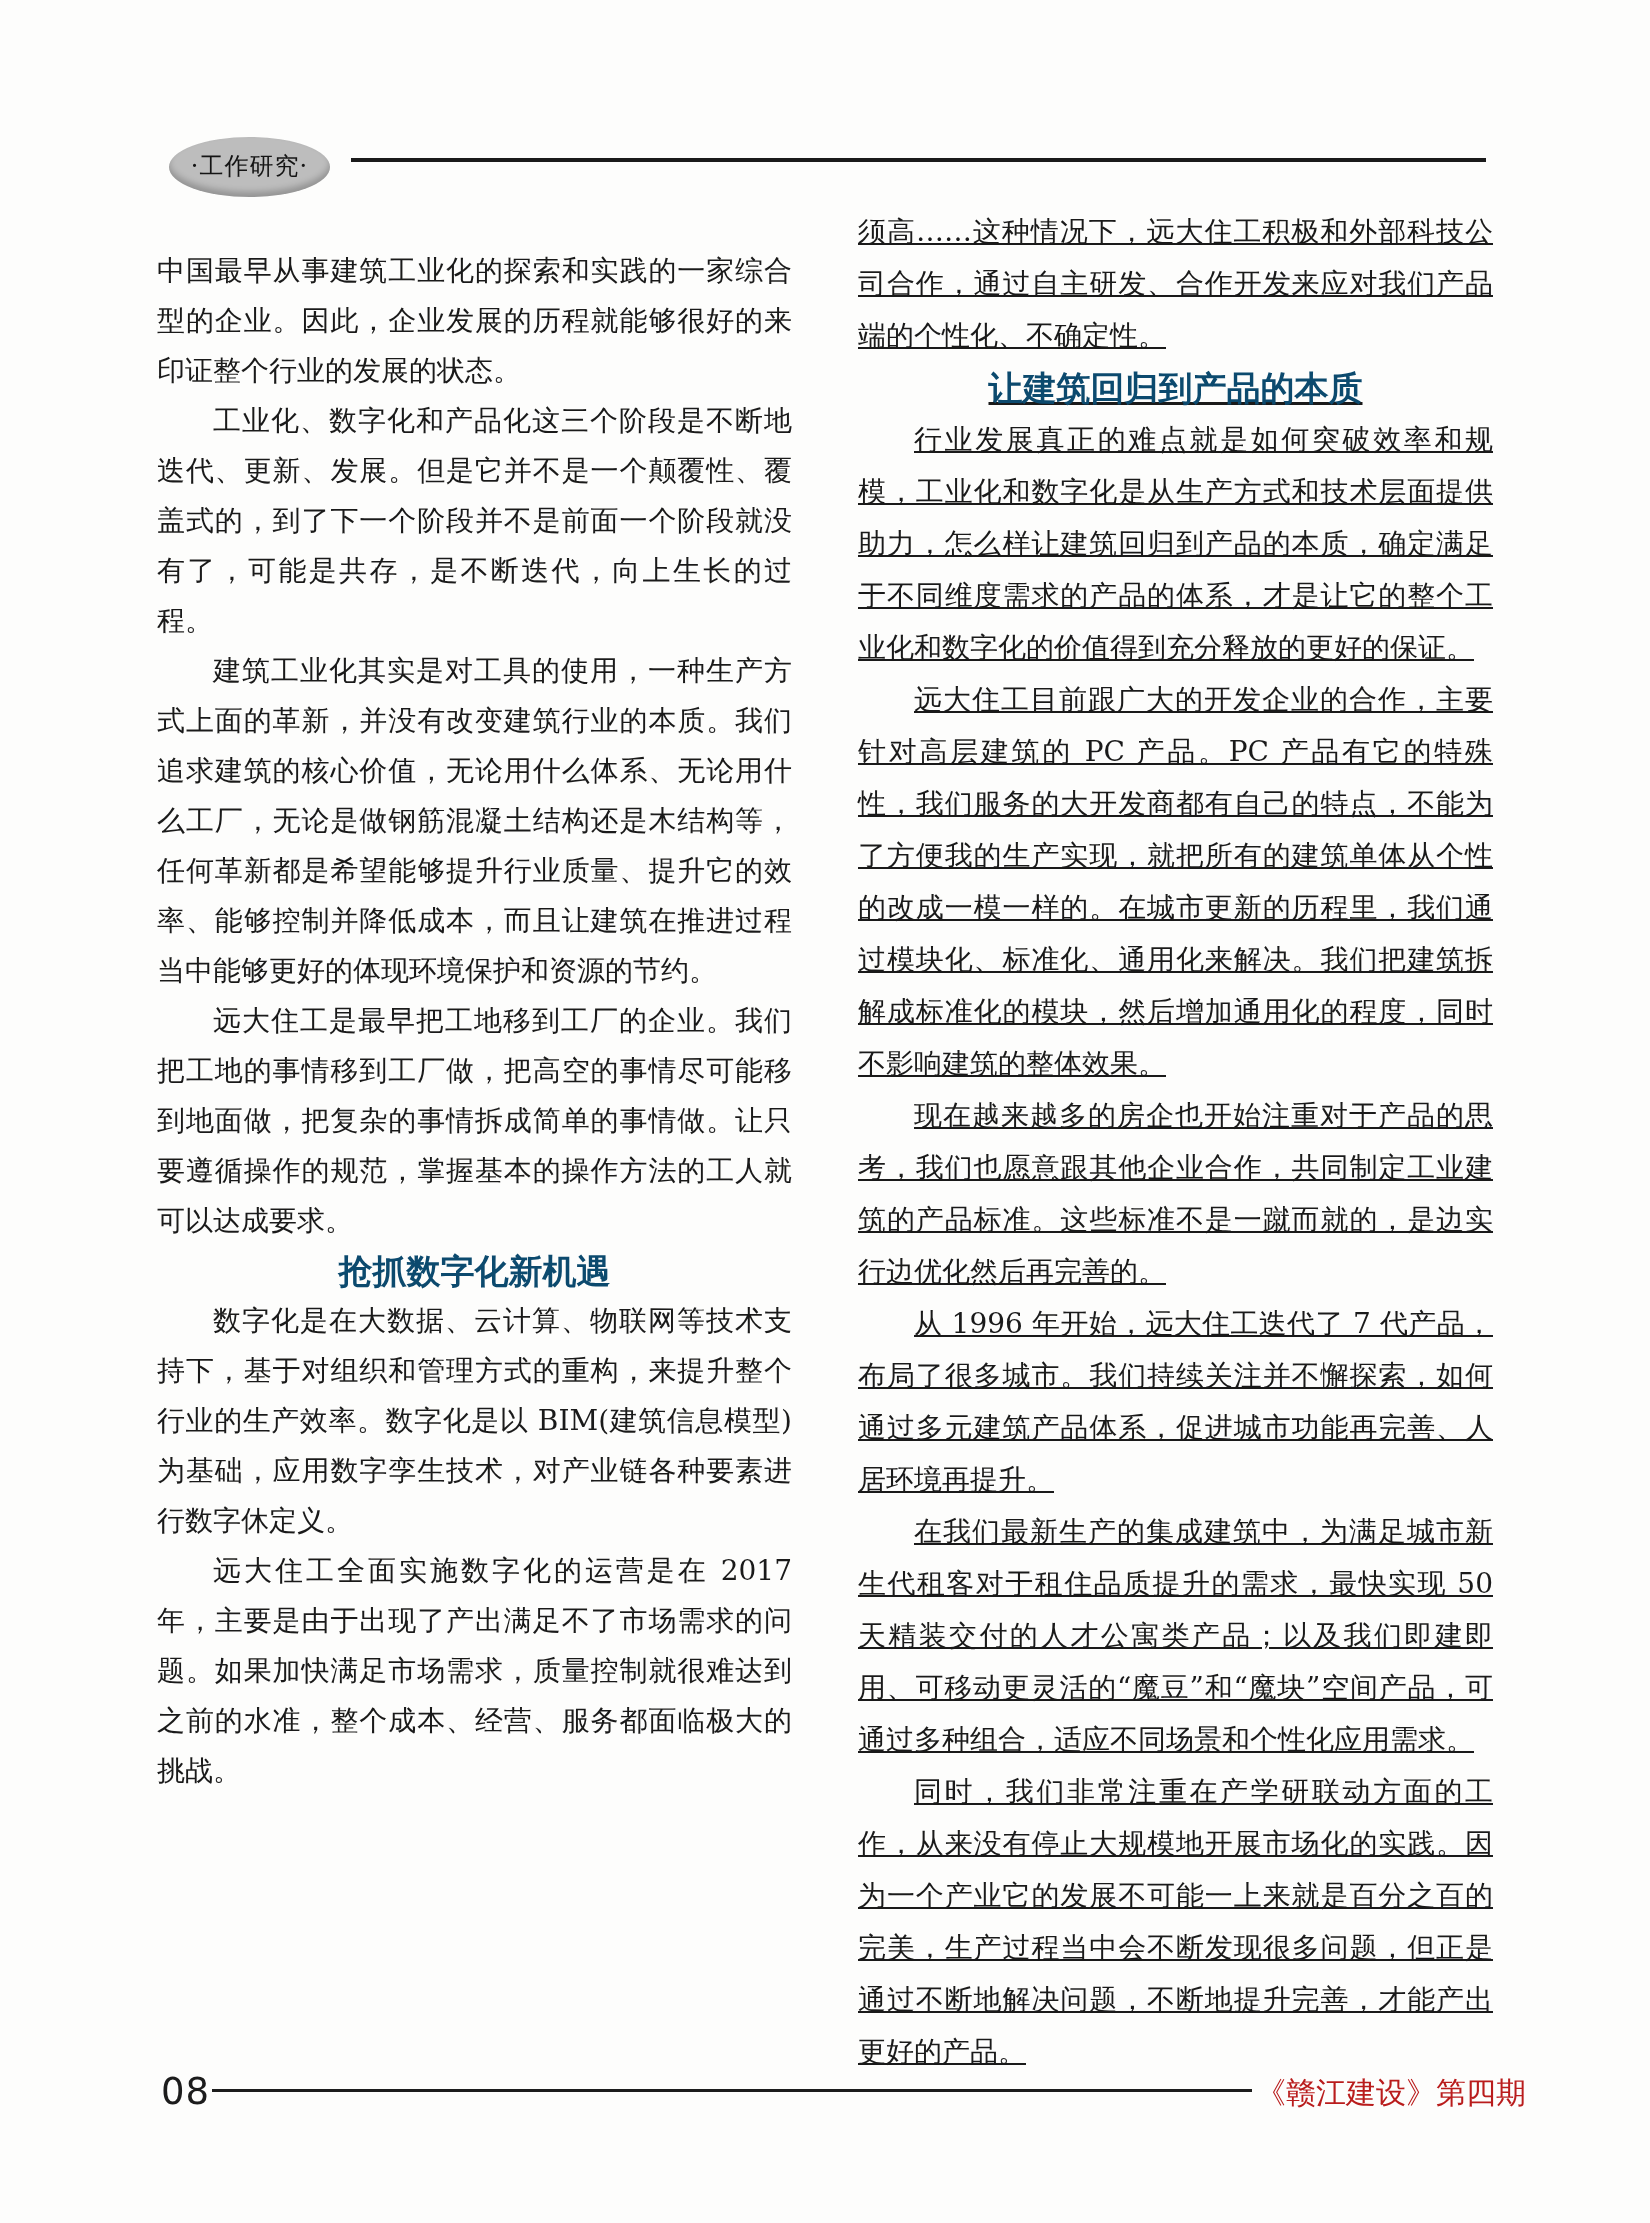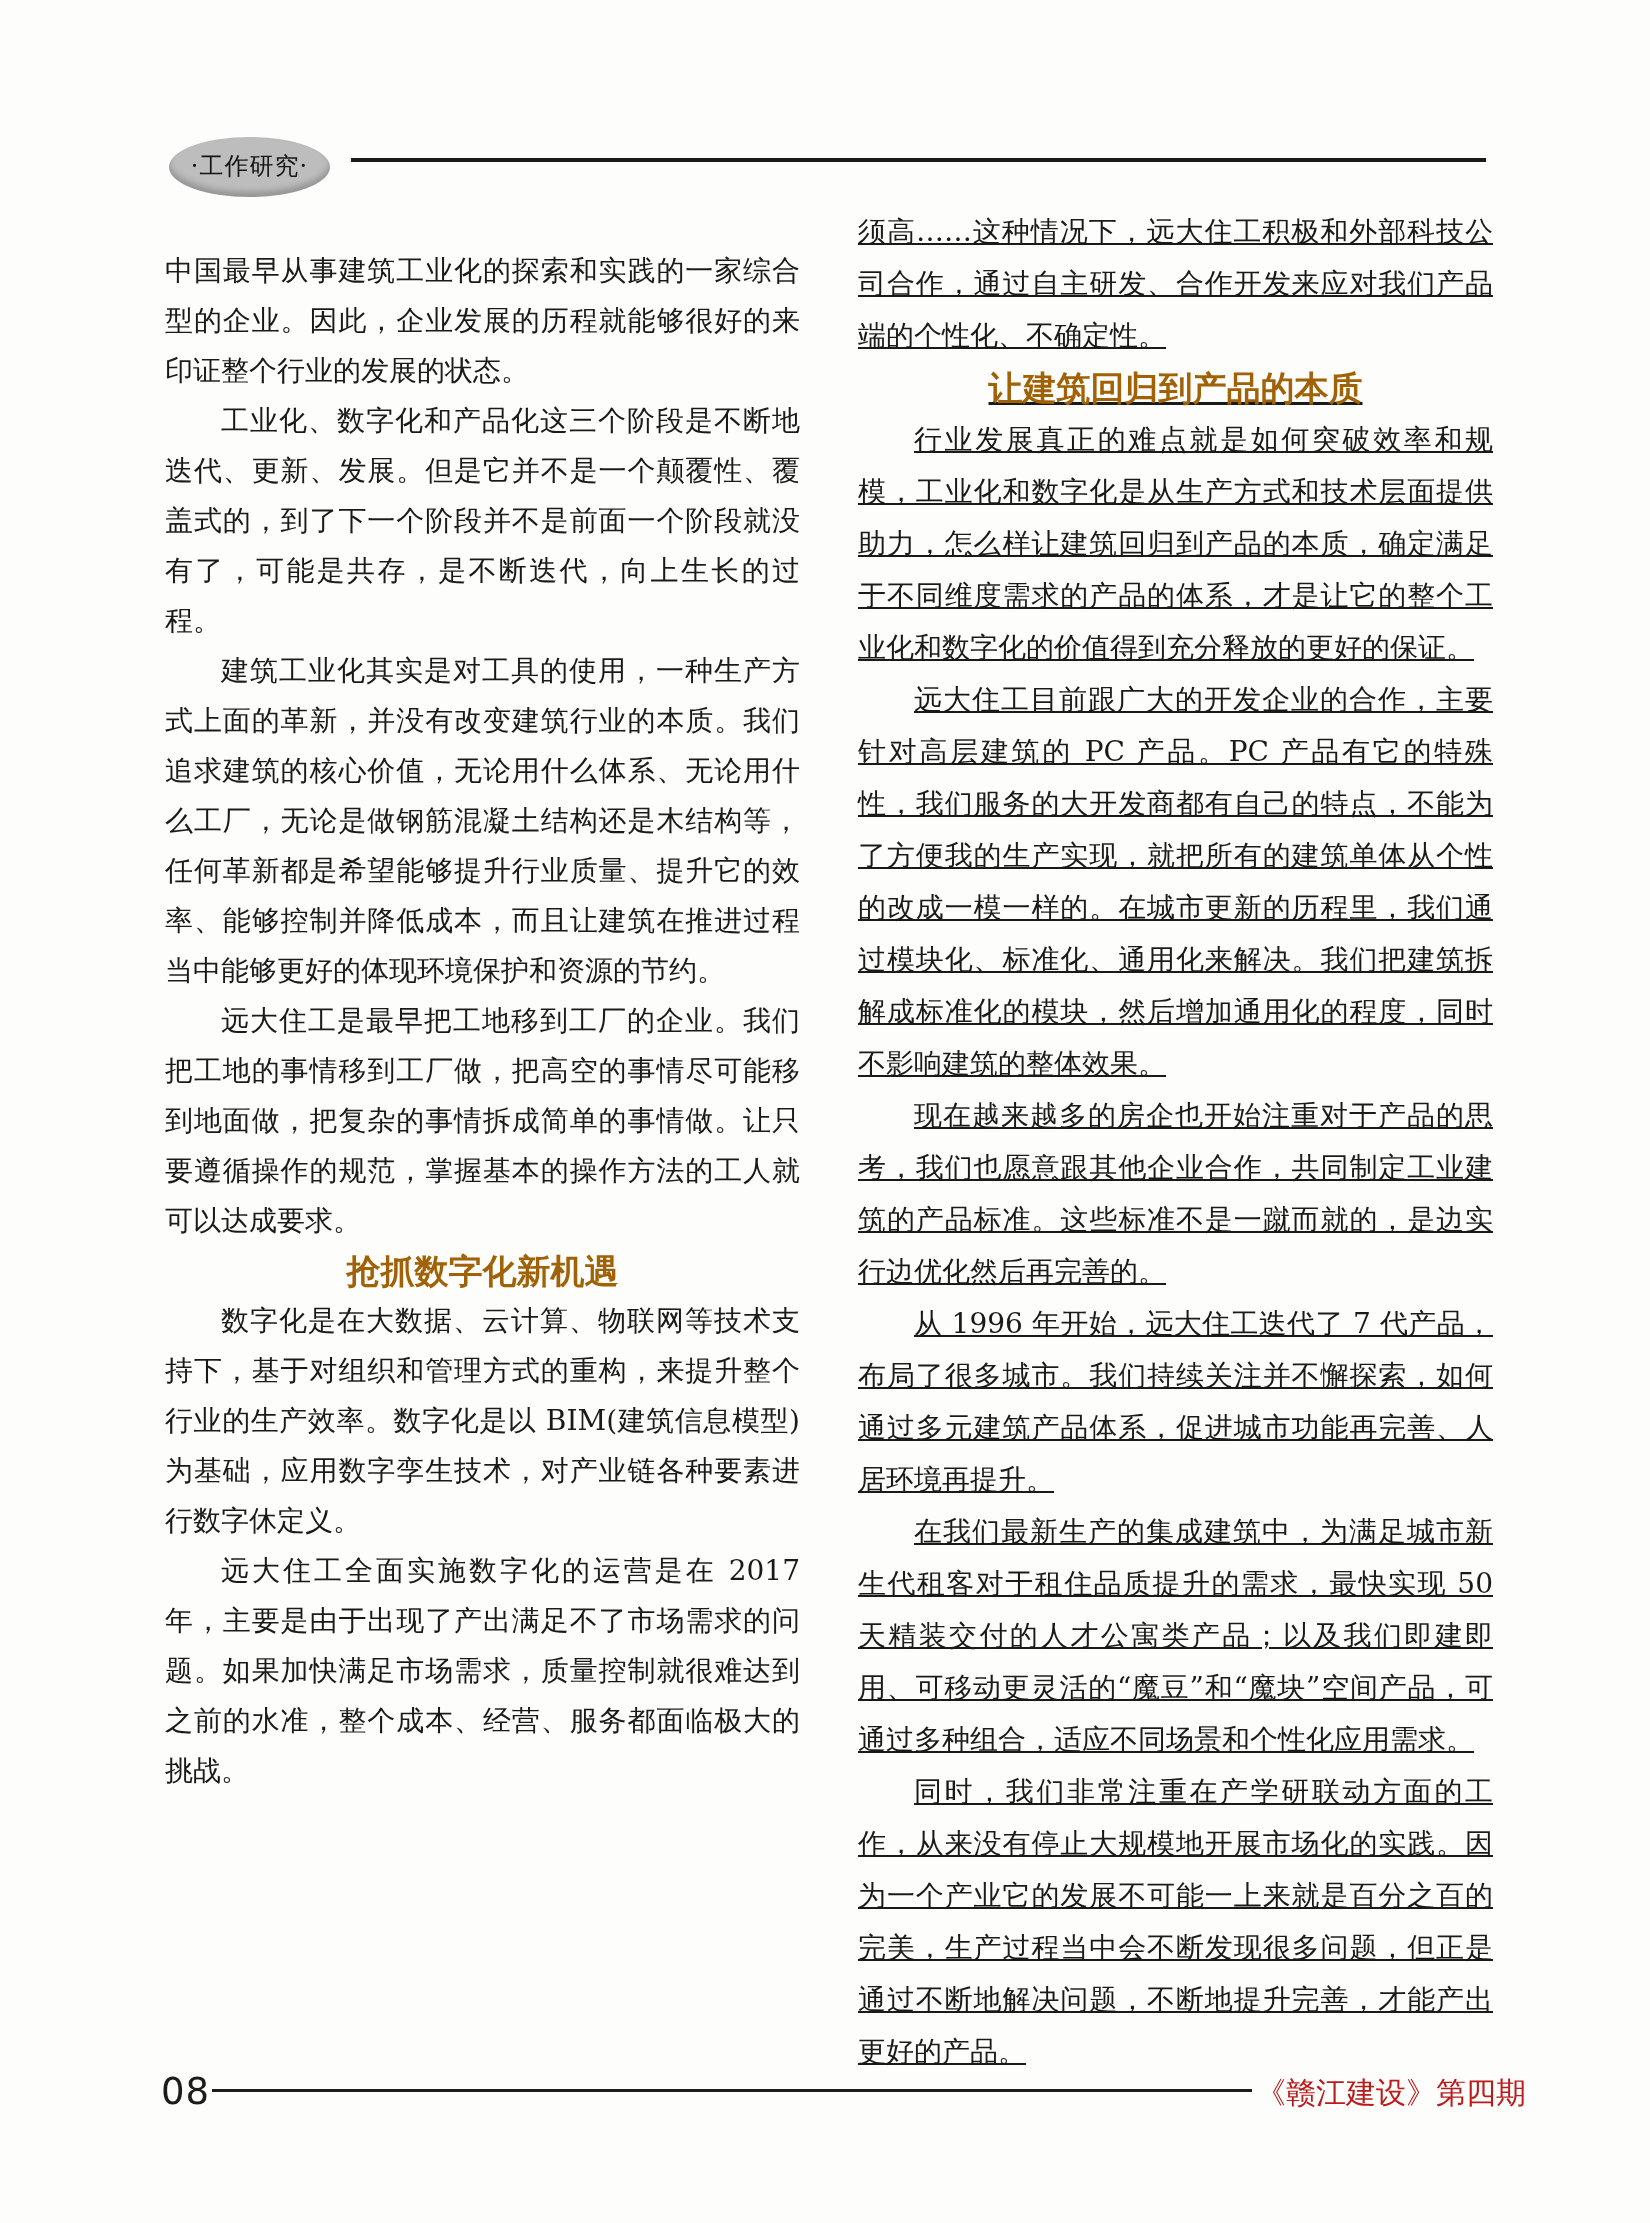--- a/index.html
+++ b/index.html
@@ -48,21 +48,21 @@
 
   
   .col {
     position: absolute;
     width: 635px;
     font-size: 28px;
     text-align: justify;
     color: #1a1a1a;
   }
   .col-left {
-    left: 165px;
+    left: 157px;
     top: 246px;
     line-height: 50px;
   }
   .col-right {
     left: 858px;
     top: 206px;
     line-height: 52px;
     text-decoration: underline;
   }
   .col p {
@@ -75,21 +75,21 @@
   }
   .col-heading {
     margin: 0;
     padding: 0;
     text-indent: 0;
     text-align: center;
     font-family: "DejaVu Sans", "Liberation Sans", sans-serif;
     font-weight: bold;
     font-size: 34px;
     line-height: inherit;
-    color: #a16207;
+    color: #0c4a6e;
   }
 
   
   .page-num {
     position: absolute;
     left: 161px;
     top: 2070px;
     font-size: 37px;
     font-family: "DejaVu Sans", "Liberation Sans", sans-serif;
     letter-spacing: 1px;

